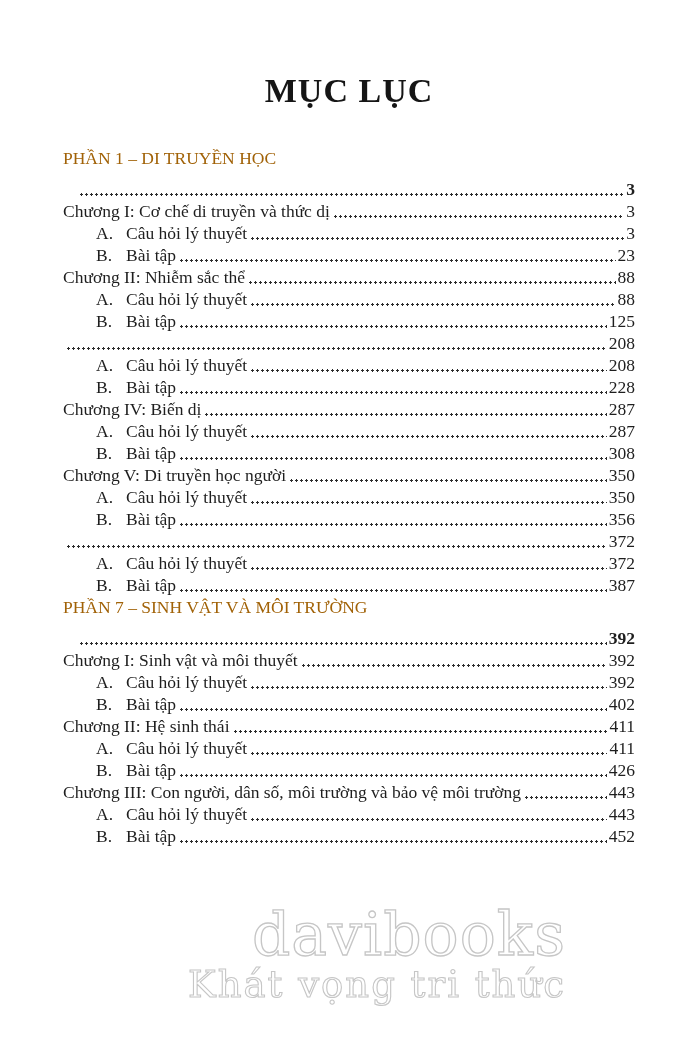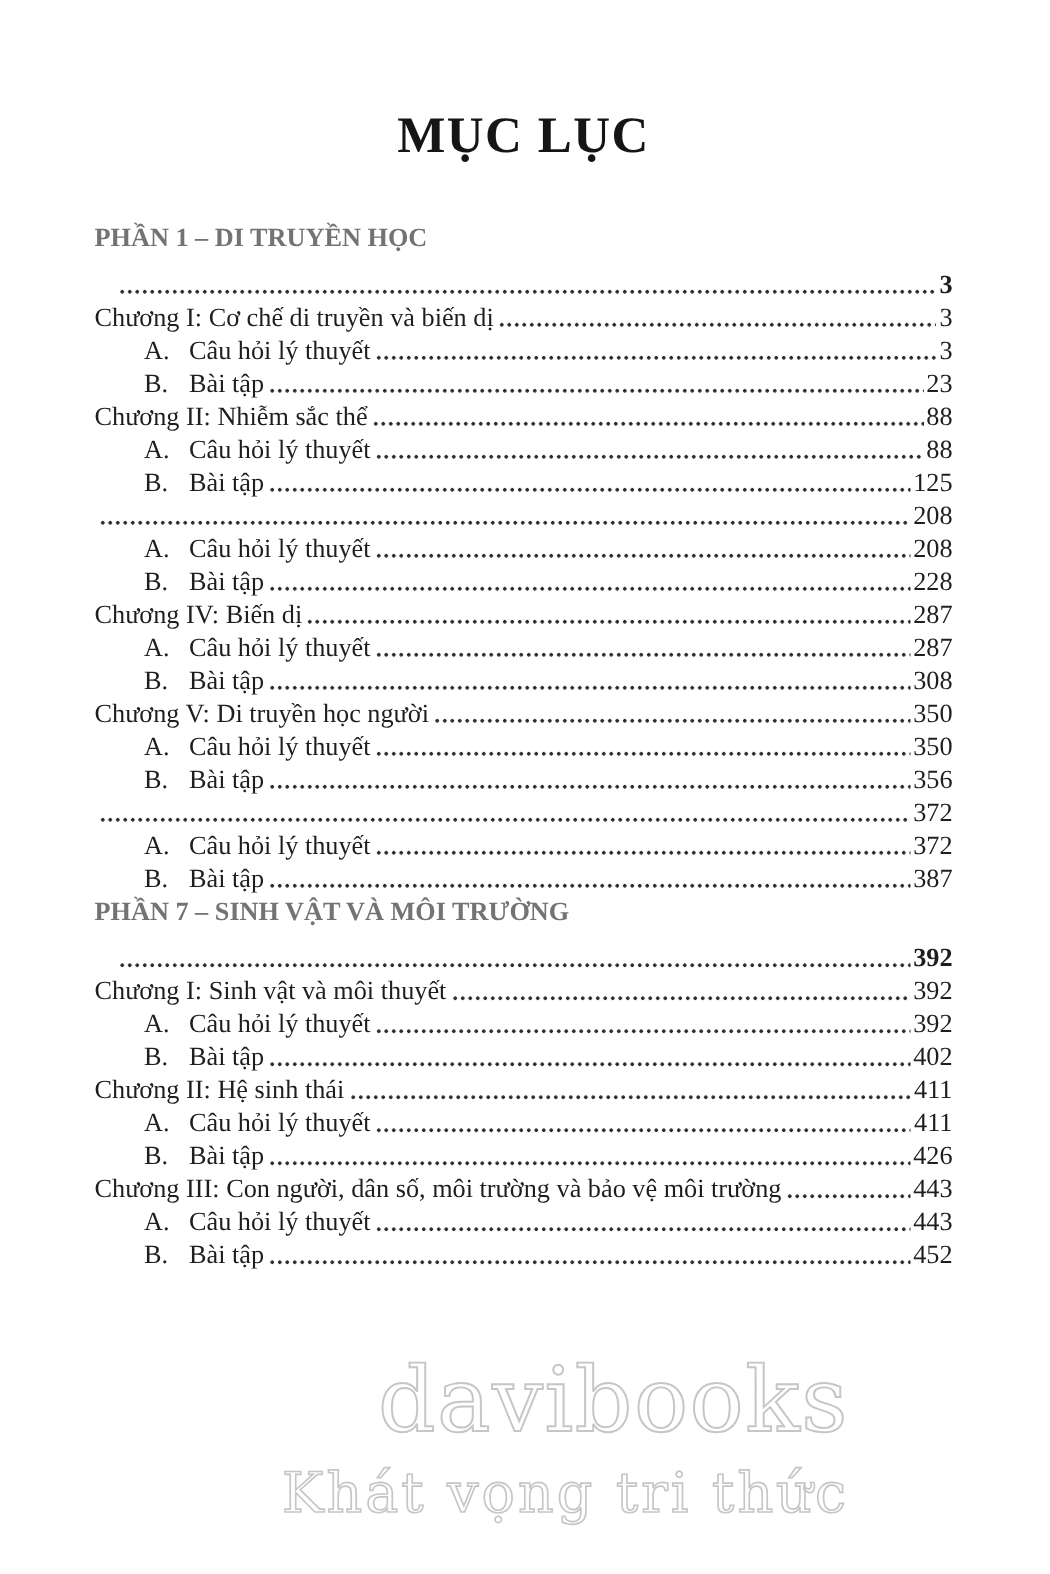--- a/index.html
+++ b/index.html
@@ -43,23 +43,23 @@
     flex: 1 1 auto;
     margin: 0 2px 0 3px;
     background-image: radial-gradient(circle, #2b2b2b 1.05px, rgba(0,0,0,0) 1.35px);
     background-size: 5px 5px;
     background-repeat: repeat-x;
     background-position: left bottom 3px;
     min-width: 8px;
   }
   .row .page-num { flex: 0 0 auto; text-align: right; }
   .row.part {
-    font-weight: 700;
+    font-weight: 400;
     margin-bottom: 9px;
-    color: #737373;
+    color: #a16207;
   }
   .row.part-page { padding-left: 13px; }
   .row.part-page .page-num { font-weight: 700; }
   .row.sub { padding-left: 33px; }
   .watermark {
     position: absolute;
     top: 903px;
     right: 134px;
     text-align: right;
     font-family: "DejaVu Serif", serif;
@@ -68,21 +68,21 @@
     pointer-events: none;
   }
   .wm-brand {
     font-size: 60px;
     line-height: 1.05;
     letter-spacing: 1px;
   }
   .wm-tagline {
     font-size: 37px;
     line-height: 1.05;
-    margin-top: 11px;
+    margin-top: 0;
     letter-spacing: 2px;
     -webkit-text-stroke: 1.1px #c6c6c6;
   }
 </style>
 </head>
 <body>
 
 <div class="page">
 
   <h1 class="doc-title">MỤC LỤC</h1>
@@ -94,21 +94,21 @@
 
   </div>
       <div class="row part-page">
 
     <span class="label"></span>
     <span class="leader"></span>
     <span class="page-num">3</span>
   </div>
       <div class="row chapter">
 
-    <span class="label">Chương I: Cơ chế di truyền và biến dị</span>
+    <span class="label">Chương I: Cơ chế di truyền và thức dị</span>
     <span class="leader"></span>
     <span class="page-num">3</span>
   </div>
       <div class="row sub">
     <span class="marker">A.</span>
     <span class="label">Câu hỏi lý thuyết</span>
     <span class="leader"></span>
     <span class="page-num">3</span>
   </div>
       <div class="row sub">

